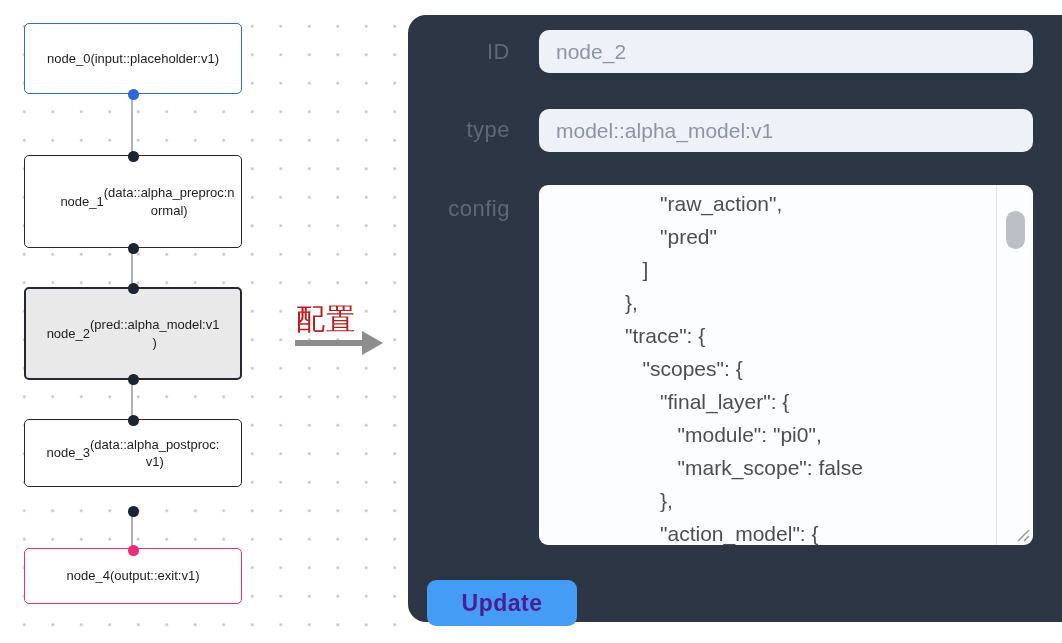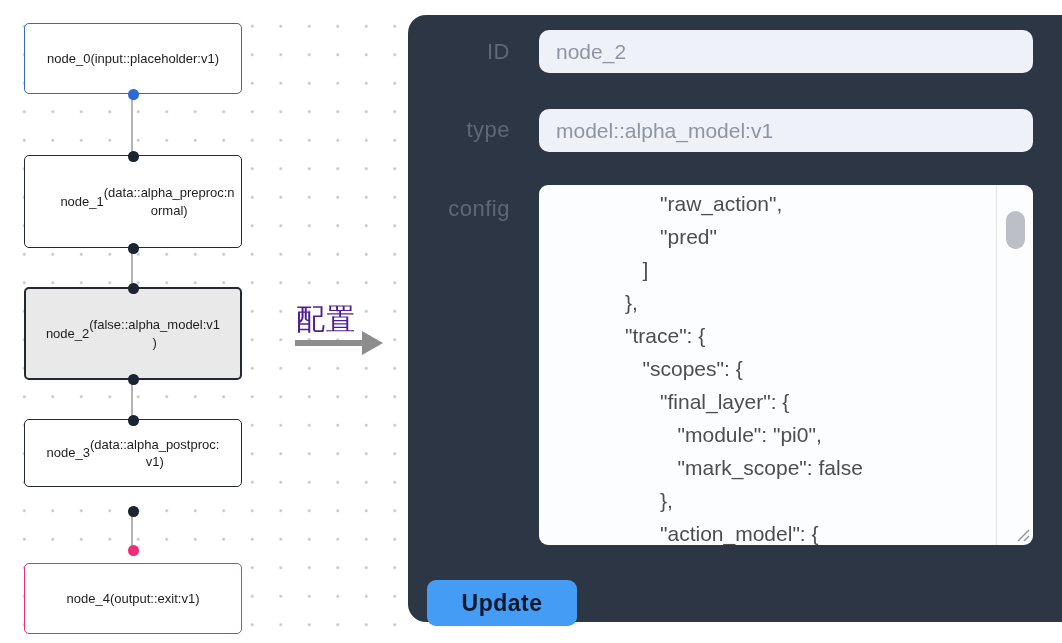--- a/index.html
+++ b/index.html
@@ -24,36 +24,36 @@
     background: #ffffff; border: 1.6px solid #232831; border-radius: 5px;
     display: flex; flex-direction: row; justify-content: center; align-items: center;
     text-align: center; z-index: 2;
     color: #1d1d1f; font-size: 13px; line-height: 17.5px;
   }
   .node .node-subtitle { white-space: pre-line; }
   .node-0 { top: 23px;  height: 71px; border-color: #2e69d4; }
   .node-1 { top: 155px; height: 93px; padding-left: 29px; }
   .node-2 { top: 287px; height: 93px; background: #e9e9e9; border-width: 2px; }
   .node-3 { top: 419px; height: 68px; }
-  .node-4 { top: 563px; height: 71px; border-color: #ec2d78; }
+  .node-4 { top: 548px; height: 56px; border-color: #ec2d78; }
 
   .edge {
     position: absolute; left: 131.4px; width: 1.6px; background: #b3b3b3; z-index: 1;
   }
   .port {
     position: absolute; left: 128px; width: 10.5px; height: 10.5px;
     border-radius: 50%; background: #1c2431; z-index: 3;
   }
   .port.blue { background: #2e69d4; }
   .port.pink { background: #ee2d79; }
 
   
   .transition-label {
     position: absolute; left: 293px; top: 300px; width: 66px;
-    font-size: 29px; color: #4c1d95; text-align: center; letter-spacing: 1px;
+    font-size: 29px; color: #b91c1c; text-align: center; letter-spacing: 1px;
     font-family: "Liberation Sans", sans-serif;
   }
   .arrow-line {
     position: absolute; left: 295px; top: 340px; width: 68px; height: 6px; background: #8d8d8d;
   }
   .arrow-head {
     position: absolute; left: 362px; top: 331px; width: 0; height: 0;
     border-left: 21px solid #8d8d8d; border-top: 12px solid transparent; border-bottom: 12px solid transparent;
   }
 
@@ -95,21 +95,21 @@
   }
   .scroll-thumb {
     position: absolute; top: 26px; right: 8px; width: 19px; height: 38px;
     background: #bcbfc6; border-radius: 10px;
   }
   .resize-grip { position: absolute; right: 3px; bottom: 3px; }
 
   .update-button {
     position: absolute; left: 19px; top: 565px; width: 150px; height: 46px;
     background: #459cf4; border: none; border-radius: 9px;
-    color: #0f172a; font-size: 23px; font-weight: 600; letter-spacing: 0.5px;
+    color: #4c1d95; font-size: 23px; font-weight: 600; letter-spacing: 0.5px;
     font-family: "Liberation Sans", sans-serif; cursor: pointer;
   }
 </style>
 </head>
 <body>
 
 <div class="stage">
 
   <div class="dots dots-left"></div>
   <div class="dots dots-top"></div>
@@ -123,21 +123,21 @@
     <div class="node-title">node_0</div>
     <div class="node-subtitle">(input::placeholder:v1)</div>
   </div>
   <div class="node node-1">
     <div class="node-title">node_1</div>
     <div class="node-subtitle">(data::alpha_preproc:n
 ormal)</div>
   </div>
   <div class="node node-2">
     <div class="node-title">node_2</div>
-    <div class="node-subtitle">(false::alpha_model:v1
+    <div class="node-subtitle">(pred::alpha_model:v1
 )</div>
   </div>
   <div class="node node-3">
     <div class="node-title">node_3</div>
     <div class="node-subtitle">(data::alpha_postproc:
 v1)</div>
   </div>
   <div class="node node-4">
     <div class="node-title">node_4</div>
     <div class="node-subtitle">(output::exit:v1)</div>

